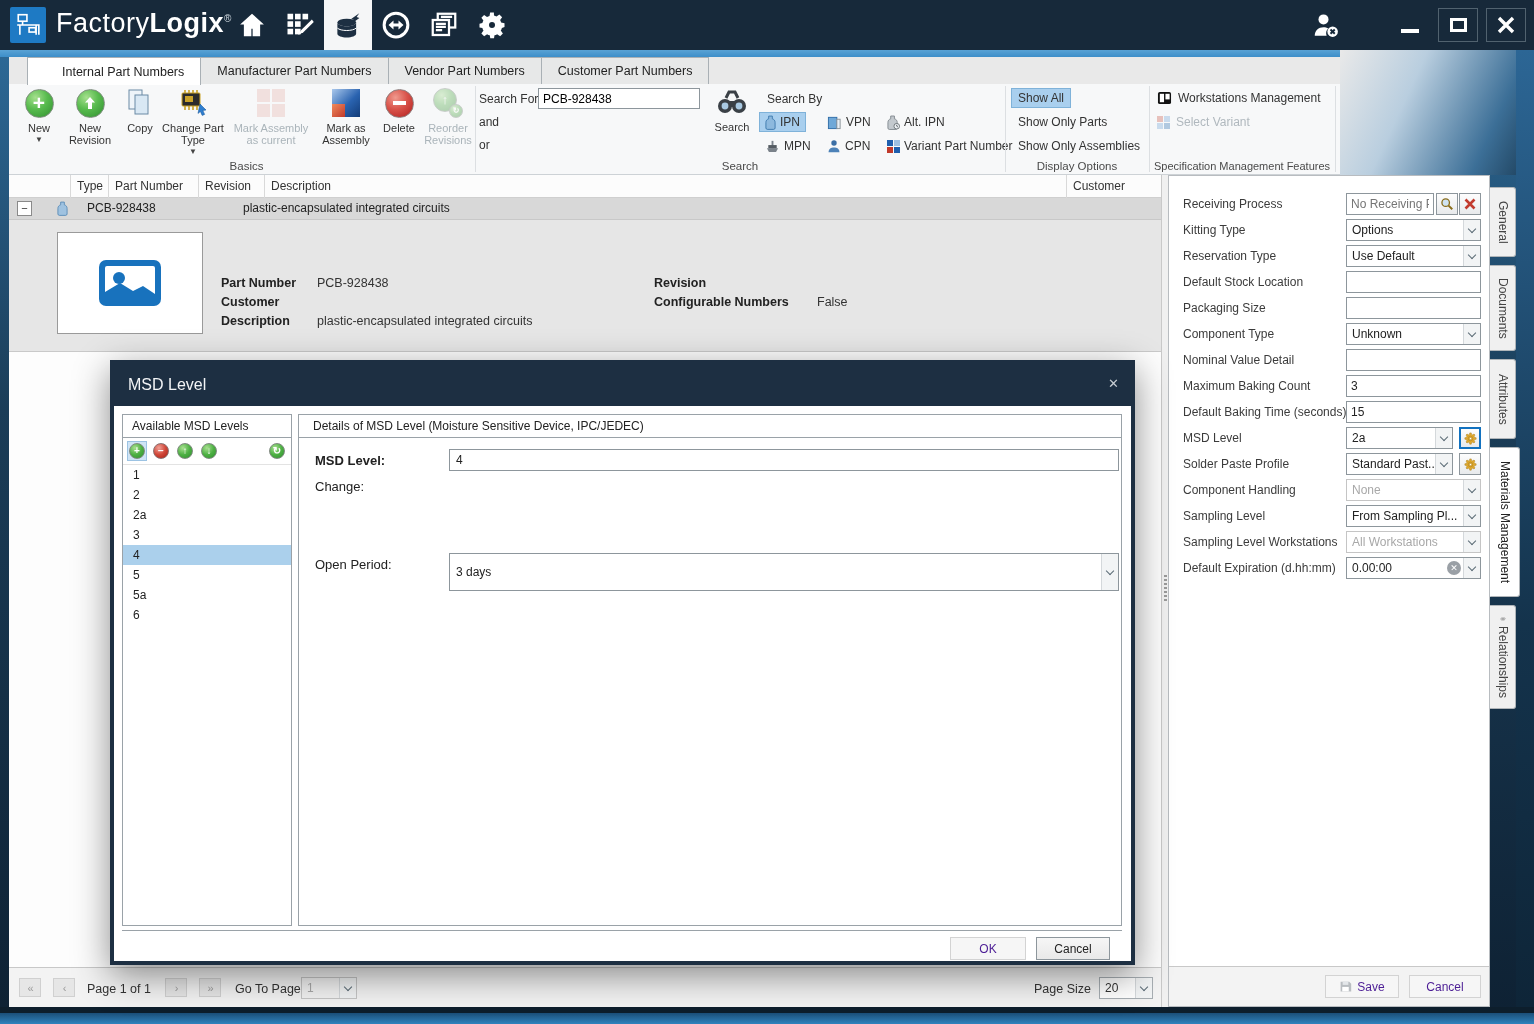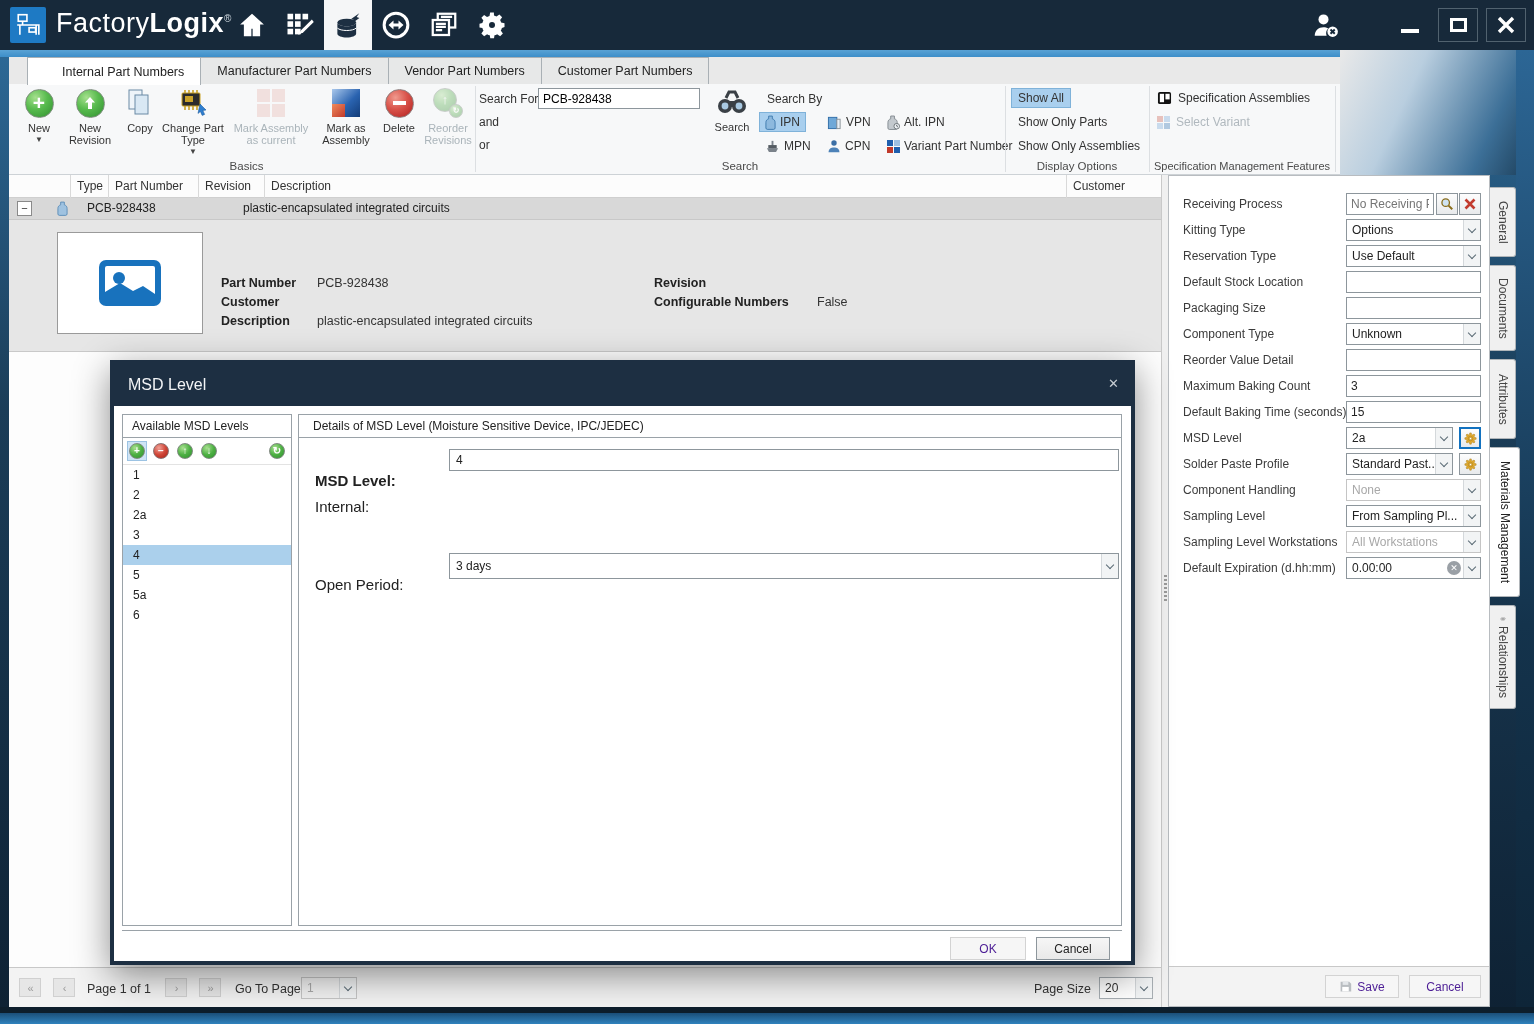--- a/index.html
+++ b/index.html
@@ -119,21 +119,21 @@
   .mpanel { position:absolute; border:1px solid #9aa2a8; background:#fff; }
   .mphead { height:23px; border-bottom:1px solid #9aa2a8; font-size:12px; color:#222; display:flex; align-items:center; padding-left:9px; }
   .mini { width:16px; height:16px; border-radius:50%; border:1px solid #808a80; color:#fff; font-size:10px;
           line-height:14px; text-align:center; font-weight:bold; cursor:pointer; }
   .mini.green { background:radial-gradient(circle at 35% 28%, #a8e090 0%, #4db043 50%, #2f8f2f 100%); }
   .mini.red   { background:radial-gradient(circle at 35% 28%, #f0a298 0%, #d04638 50%, #a81f14 100%); border-color:#8a7070; }
   .miniwrap { position:absolute; top:3px; width:20px; height:20px; display:flex; align-items:center; justify-content:center; }
   .miniwrap.sel { background:#cfe4f6; border:1px solid #9cc3e3; }
   .mlist-item { height:20px; font-size:12px; color:#222; padding-left:10px; display:flex; align-items:center; cursor:pointer; }
   .mlist-item.sel { background:#abd0ec; }
-  .mlabel { position:absolute; left:16px; font-size:15px; color:#222;margin-top:19px; }
+  .mlabel { position:absolute; left:16px; font-size:13px; color:#222; }
   .mfield { position:absolute; left:150px; width:670px; border:1px solid #8d969c; background:#fff; font-size:12px;
             color:#222; padding:0 6px; font-family:"Liberation Sans",sans-serif; }
 
   .splitter { position:absolute; left:1161px; top:175px; width:7px; height:832px; background:#f0f0f0; border-left:1px solid #c9c9c9; }
   .grip { position:absolute; left:2px; top:400px; width:3px; height:26px;
           background:repeating-linear-gradient(180deg,#9a9a9a 0 2px, transparent 2px 4px); }
 
   .frame-right { position:absolute; left:1516px; top:50px; width:18px; height:957px;
                  background:linear-gradient(180deg,#2c6695,#14334c 60%,#0e2538); }
   .glass-tr { position:absolute; left:1340px; top:50px; width:194px; height:125px;
@@ -396,21 +396,21 @@
     <div class="dopt" style="left:1002px; top:52px;">Show Only Assemblies</div>
     <div class="glabel" style="left:996px; width:144px;">Display Options</div>
     <div class="gdiv" style="left:1140px;"></div>
 
     <div class="specitem" style="left:1148px; top:7px;">
       <svg width="15" height="14" viewBox="0 0 16 15">
           <rect x="1" y="1" width="14" height="13" rx="2" fill="#111"></rect>
           <rect x="3" y="3" width="4.5" height="9" fill="#fff"></rect>
           <rect x="9" y="3" width="4.5" height="6" fill="#fff"></rect>
         </svg>
-      <span>Specification Assemblies</span>
+      <span>Workstations Management</span>
     </div>
     <div class="specitem disabled" style="left:1148px; top:31px;">
       <div style="width:13px;height:13px;display:grid;grid-template-columns:6px 6px;grid-gap:1px;opacity:.5;">
         <div style="background:#d98c80;"></div>
           <div style="background:#9dbfe2;"></div>
           <div style="background:#9dbfe2;"></div>
           <div style="background:#6d9cc9;"></div>
         </div>
       <span>Select Variant</span>
     </div>
@@ -553,21 +553,21 @@
       <div class="rp-label">Component Type</div>
       <div class="rp-sel" style="right:10px; width:135px;">
         <span>Unknown</span>
           <span class="chev">
             <i></i>
           </span>
       </div>
     </div>
 
     <div class="rp-row" style="top:173px;">
-      <div class="rp-label">Reorder Value Detail</div>
+      <div class="rp-label">Nominal Value Detail</div>
       <input class="rp-input" style="right: 10px; width: 135px;" value="">
     </div>
 
     <div class="rp-row" style="top:199px;">
       <div class="rp-label">Maximum Baking Count</div>
       <input class="rp-input" style="right: 10px; width: 135px;" value="3">
     </div>
 
     <div class="rp-row" style="top:225px;">
       <div class="rp-label">Default Baking Time (seconds)</div>
@@ -718,23 +718,23 @@
         <div class="mlist-item">5</div>
         <div class="mlist-item">5a</div>
         <div class="mlist-item">6</div>
       </div>
     </div>
 
     <div class="mpanel" style="left:184px; top:50px; width:824px; height:512px;">
       <div class="mphead" style="padding-left:14px;">Details of MSD Level (Moisture Sensitive Device, IPC/JEDEC)</div>
       <div class="mlabel" style="top:38px; font-weight:bold;">MSD Level:</div>
       <input class="mfield" style="top: 34px; height: 22px;" value="4">
-      <div class="mlabel" style="top:64px;">Internal:</div>
+      <div class="mlabel" style="top:64px;">Change:</div>
       <div class="mlabel" style="top:142px;">Open Period:</div>
-      <div class="mfield" style="top:138px; height:26px; display:flex; align-items:center; padding-right:0;">
+      <div class="mfield" style="top:138px; height:38px; display:flex; align-items:center; padding-right:0;">
         <span>3 days</span>
         <span class="chev">
             <i></i>
           </span>
       </div>
     </div>
 
     <div class="abs" style="left:8px; top:566px; width:1000px; border-top:1px solid #9aa2a8;"></div>
     <div class="btn disabled" style="position:absolute; left:836px; top:573px; width:76px;">
         <span>OK</span>

